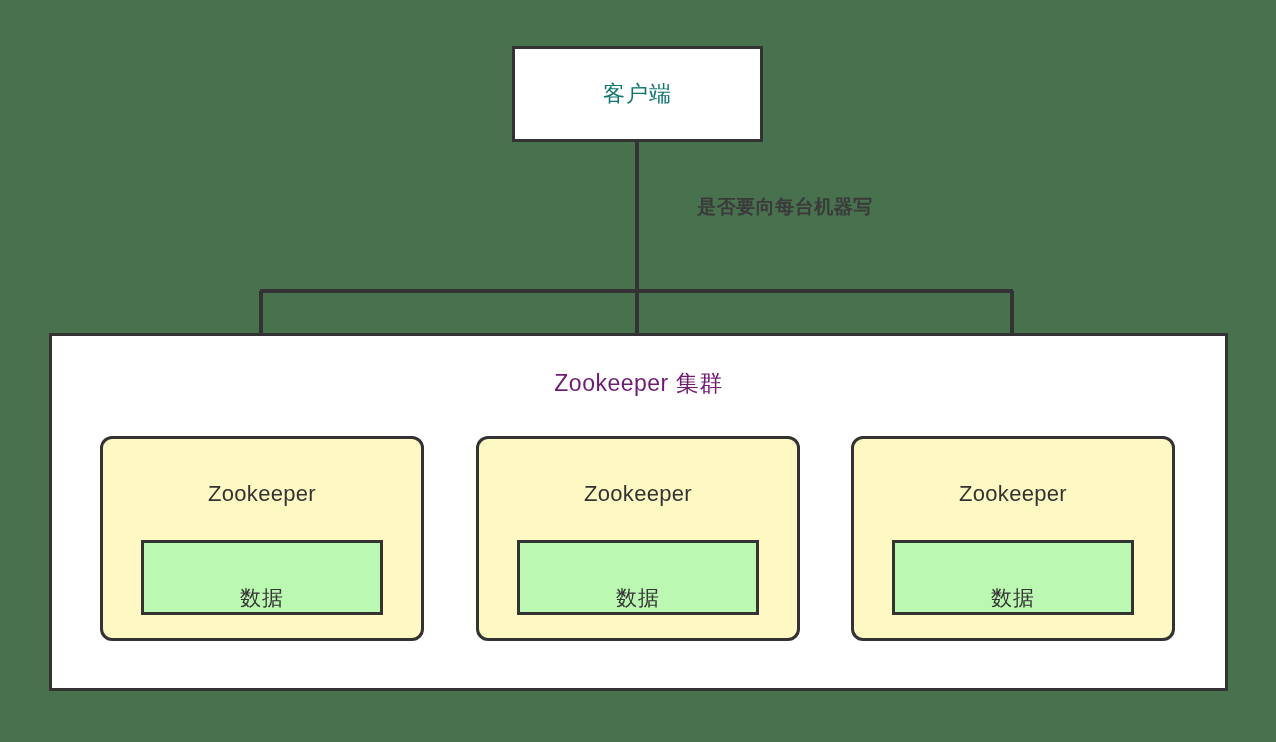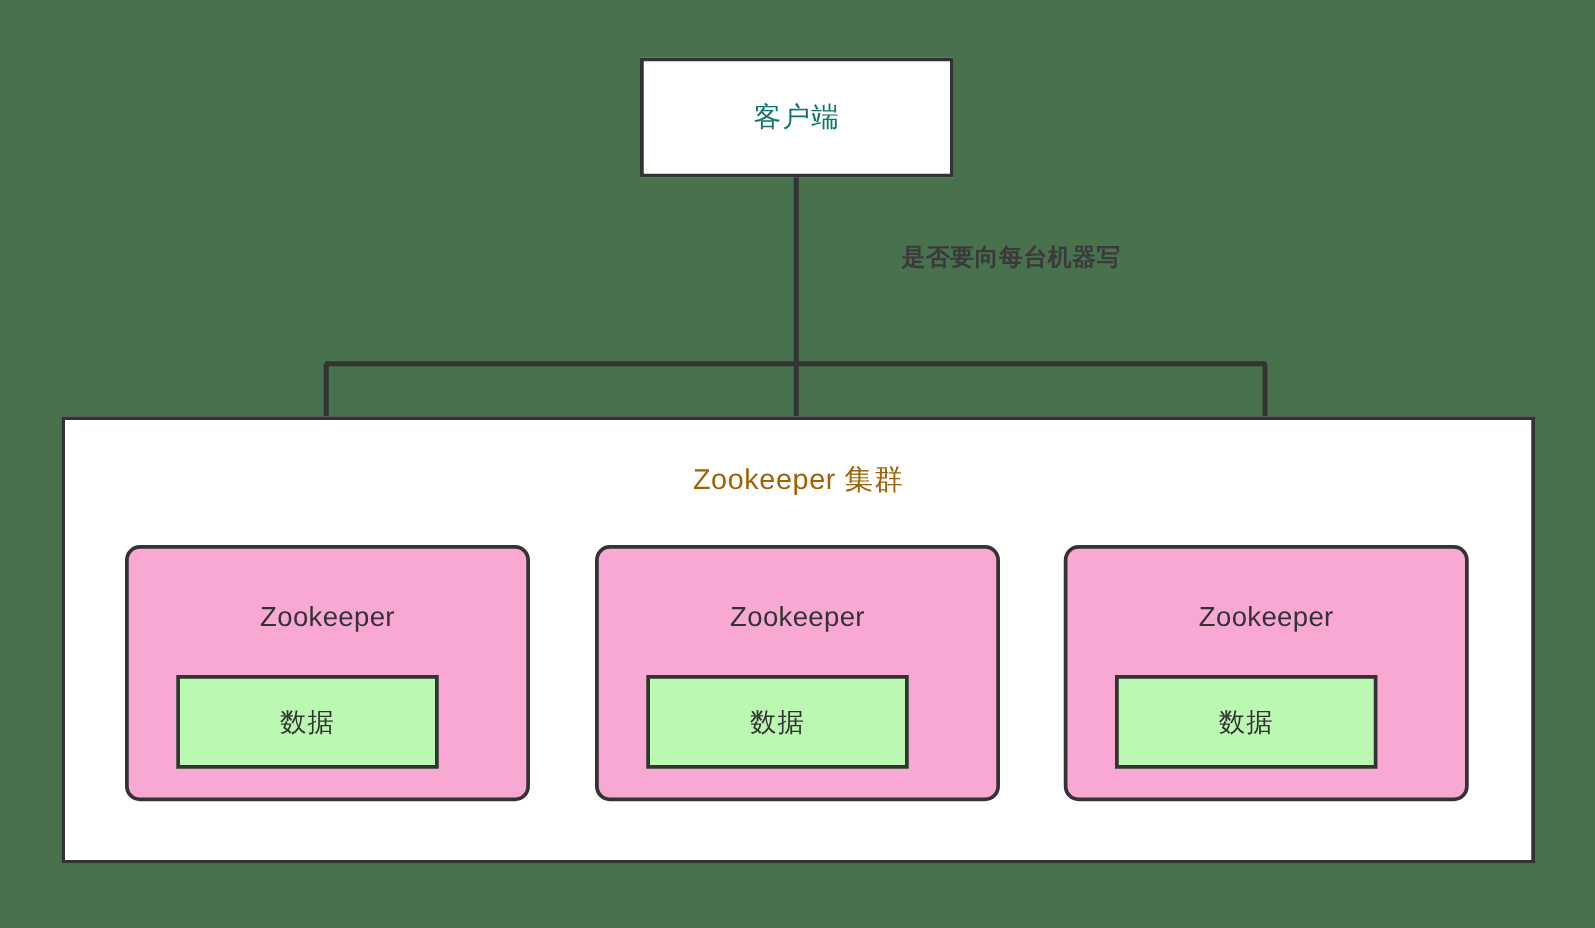--- a/index.html
+++ b/index.html
@@ -37,21 +37,20 @@
     position: absolute;
     left: 640px;
     top: 192px;
     width: 290px;
     text-align: center;
     font-size: 19px;
     font-weight: bold;
     color: #3a3a3a;
     line-height: 30px;
     letter-spacing: 0.5px;
-    margin-left: 24px;
   }
   svg.connectors {
     position: absolute;
     left: 0;
     top: 0;
     width: 1276px;
     height: 742px;
     pointer-events: none;
   }
   .cluster-box {
@@ -64,29 +63,29 @@
     border: 3px solid #333333;
     box-sizing: border-box;
   }
   .cluster-title {
     position: absolute;
     left: 0;
     top: 32px;
     width: 100%;
     text-align: center;
     font-size: 23px;
-    color: #a16207;
+    color: #701a75;
     letter-spacing: 0.5px;
   }
   .node-box {
     position: absolute;
     top: 436px;
     width: 324px;
     height: 205px;
-    background: #f9a8d4;
+    background: #fef9c3;
     border: 3px solid #333333;
     border-radius: 12px;
     box-sizing: border-box;
   }
   .node-1 { left: 100px; }
   .node-2 { left: 476px; }
   .node-3 { left: 851px; }
   .node-title {
     position: absolute;
     left: 0;
@@ -94,27 +93,27 @@
     width: 100%;
     text-align: center;
     font-size: 22px;
     color: #333333;
     letter-spacing: 0.3px;
   }
   .data-box {
     position: absolute;
     left: 38px;
     top: 101px;
-    width: 210px;
+    width: 242px;
     height: 75px;
     background: #bbf8b2;
     border: 3px solid #333333;
     box-sizing: border-box;
     display: flex;
-    align-items: center;
+    align-items: flex-end;
     justify-content: center;
   }
   .data-label {
     font-size: 21px;
     color: #333333;
     letter-spacing: 1px;
   }
 </style>
 </head>
 <body>

